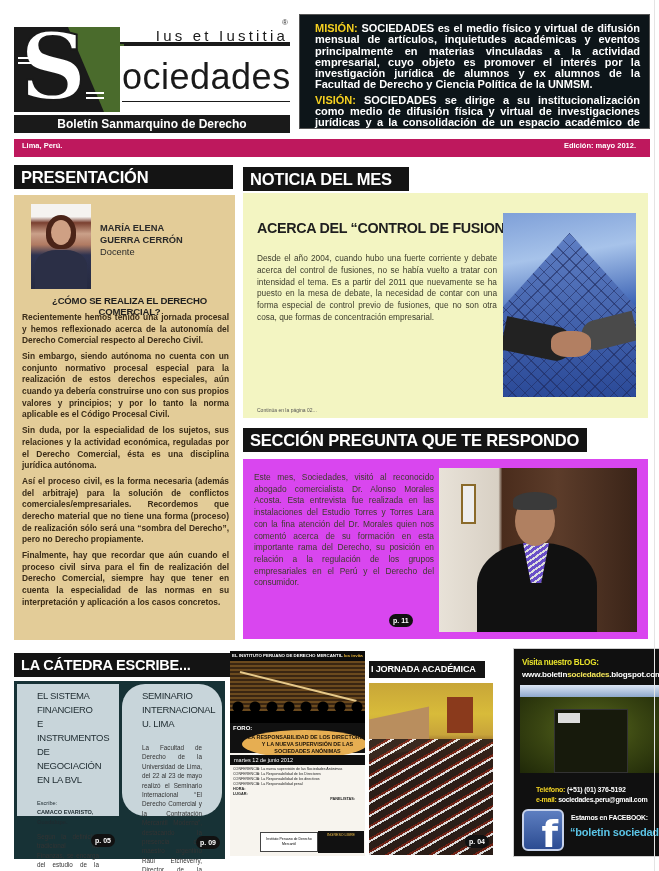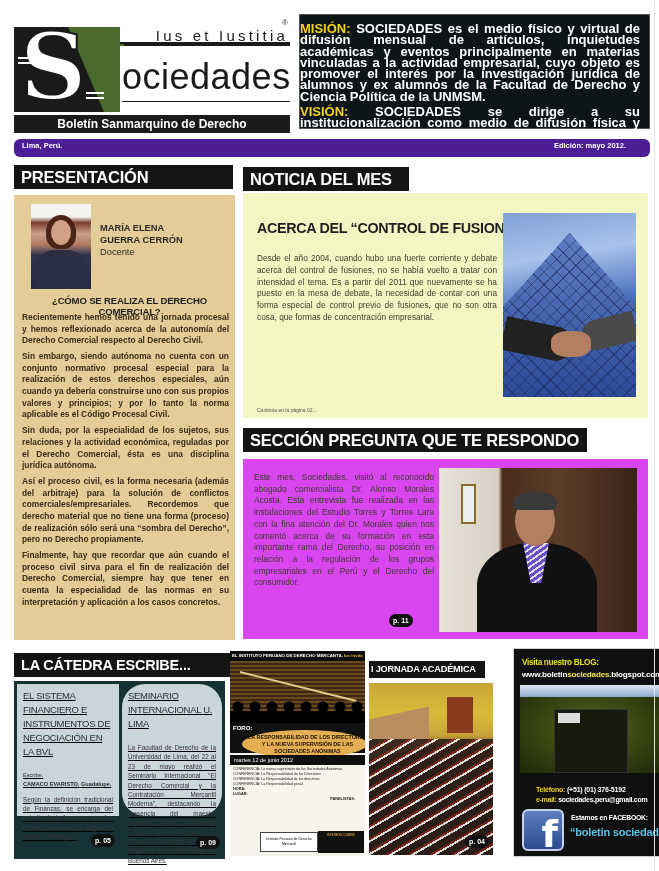--- a/index.html
+++ b/index.html
@@ -13,27 +13,27 @@
   #logo .s-lines1 { position: absolute; left: 4px; top: 30px; width: 18px; height: 2px; background: #fff; box-shadow: 0 5px 0 #fff; }
   #logo .s-lines2 { position: absolute; left: 72px; top: 65px; width: 18px; height: 2px; background: #fff; box-shadow: 0 5px 0 #fff; }
   #logo .motto-box { position: absolute; left: 106px; top: 0; width: 170px; height: 17px; background: #ffffff; border-bottom: 2px solid #1a1a1a; }
   #logo .motto { position: absolute; left: 106px; top: 0; width: 168px; text-align: right; font-size: 15px; letter-spacing: 3.2px; color: #1a1a1a; line-height: 17px; }
   #logo .name-box { position: absolute; left: 106px; top: 19px; width: 170px; height: 66px; background: #ffffff; }
   #logo .name { position: absolute; left: 108px; top: 32px; font-size: 36px; color: #1a1a1a; letter-spacing: 0.5px; line-height: 1; border-bottom: 1px solid #1a1a1a; padding-bottom: 6px; }
   #registered { left: 282px; top: 18px; font-size: 8px; color: #333; }
   #subtitle-bar { left: 14px; top: 115px; width: 276px; height: 18px; background: #1a1a1a; color: #fff; font-weight: bold; font-size: 12px; text-align: center; line-height: 18px; }
 
   
-  #mission { left: 299px; top: 14px; width: 351px; height: 115px; background: #0d1519; border: 1px solid #555; padding: 8px 9px 0 0; color: #ffffff; font-size: 13px; font-weight: bold; line-height: 11.3px; text-align: justify; }
+  #mission { left: 299px; top: 14px; width: 351px; height: 115px; background: #0d1519; border: 1px solid #555; padding: 8px 9px 0 15px; color: #ffffff; font-size: 11px; font-weight: bold; line-height: 11.3px; text-align: justify; }
   #mission p { margin-bottom: 4px; }
   #mission .lbl { color: #f5d020; }
 
   
-  #location-bar { left: 14px; top: 139px; width: 636px; height: 18px; background: #4c1d95; color: #ffffff; font-size: 7.5px; font-weight: bold; line-height: 13px; padding: 0 8px; border-radius: 6px; }
-  #location-bar .right { position: absolute; right: 24px; top: 0; }
+  #location-bar { left: 14px; top: 139px; width: 636px; height: 18px; background: #be185d; color: #ffffff; font-size: 7.5px; font-weight: bold; line-height: 13px; padding: 0 8px; }
+  #location-bar .right { position: absolute; right: 14px; top: 0; }
 
   
   .sec-head { background: #141414; color: #ffffff; font-weight: bold; font-size: 16.5px; line-height: 24px; padding-left: 7px; height: 24px; letter-spacing: -0.2px; }
 
   
   #pres-head { left: 14px; top: 165px; width: 219px; }
   #pres-body { left: 14px; top: 195px; width: 221px; height: 445px; background: #e3cc98; padding: 0 8px; }
   #pres-photo { position: absolute; left: 17px; top: 9px; width: 60px; height: 85px; background: linear-gradient(180deg,#f5f3f0 0%,#f5f3f0 15%,#7a4030 22%,#caa089 35%,#b07a62 48%,#2e3350 60%,#262a40 100%); }
   #pres-photo .hair { position:absolute; left:15px; top:11px; width:30px; height:34px; border-radius:50% 50% 40% 40%; background:#4b2418; }
   #pres-photo .face { position:absolute; left:20px; top:16px; width:20px; height:25px; border-radius:50%; background:#cfa084; }
@@ -67,21 +67,21 @@
   #q-photo .shirt { position:absolute; left:84px; top:75px; width:26px; height:40px; background: repeating-linear-gradient(-35deg,#6a4fc8 0 3px,#ddd 3px 5px); clip-path: polygon(0 0,100% 0,70% 100%,30% 100%); }
   #q-photo .face { position:absolute; left:76px; top:28px; width:40px; height:50px; border-radius:50%; background:#b08061; }
   #q-photo .hair { position:absolute; left:74px; top:24px; width:44px; height:18px; border-radius:50% 50% 20% 20%; background:#3a3a3a; }
 
   
   .badge { position: absolute; background: #111; color: #fff; font-size: 7px; font-weight: bold; border-radius: 9px; padding: 2px 4px; line-height: 9px; }
 
   
   #cat-head { left: 14px; top: 653px; width: 224px; font-size: 14.5px; }
   #cat-body { left: 14px; top: 681px; width: 211px; height: 178px; background: #173236; padding: 3px; }
-  .cat-col { position: absolute; top: 3px; height: 132px; background: #c8d5da; padding: 5px 6px; text-decoration: underline; }
+  .cat-col { position: absolute; top: 3px; height: 132px; background: #c8d5da; padding: 5px 20px; }
   #cat-col1 { left: 3px; width: 102px; }
   #cat-col2 { left: 108px; width: 100px; border-radius: 23px; }
   .cat-title { font-size: 9.5px; color: #1e2b30; line-height: 14px; letter-spacing: -0.3px; }
   .cat-small { font-size: 5.6px; color: #1e2b30; line-height: 9.3px; }
   .cat-text { font-size: 6.3px; color: #333; line-height: 9.4px; text-align: justify; }
 
   
   #poster { left: 230px; top: 651px; width: 135px; height: 205px; background: #f7f4ee; overflow: hidden; }
   #poster .top { position:absolute; left:0; top:0; width:135px; height:10px; background:#0b0b0b; color:#fff; font-size:4.4px; font-weight:bold; padding:2px; line-height: 6px; white-space: nowrap; }
   #poster .top .inv { color:#e8b43a; }

